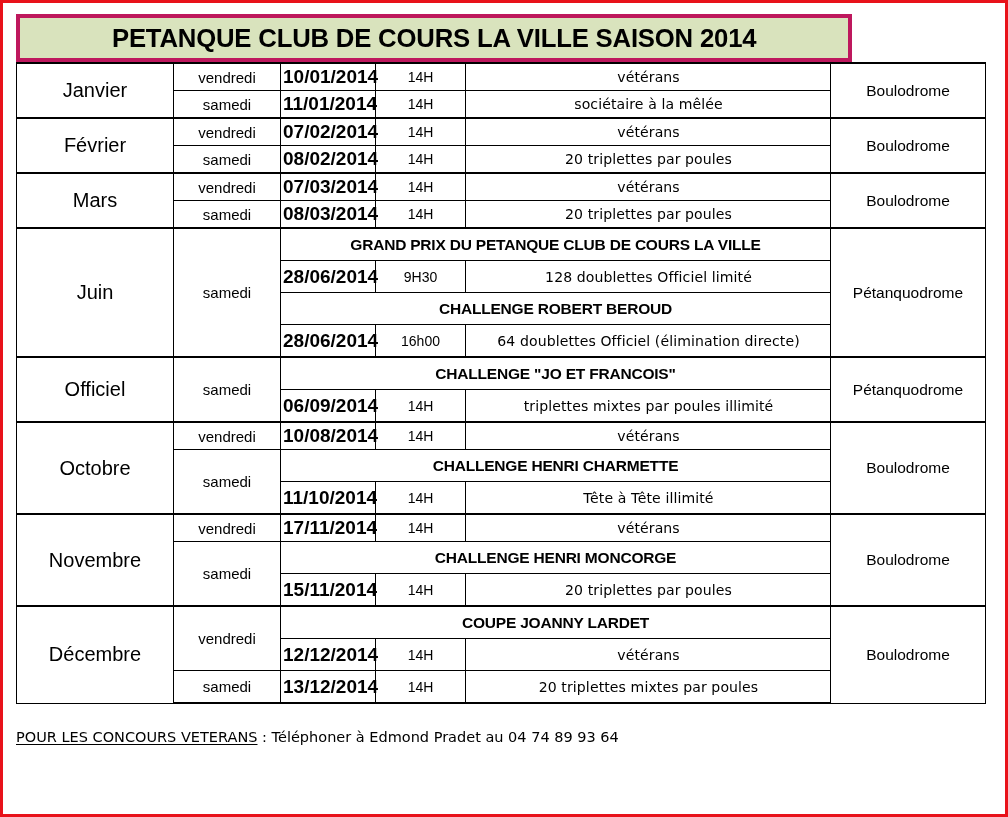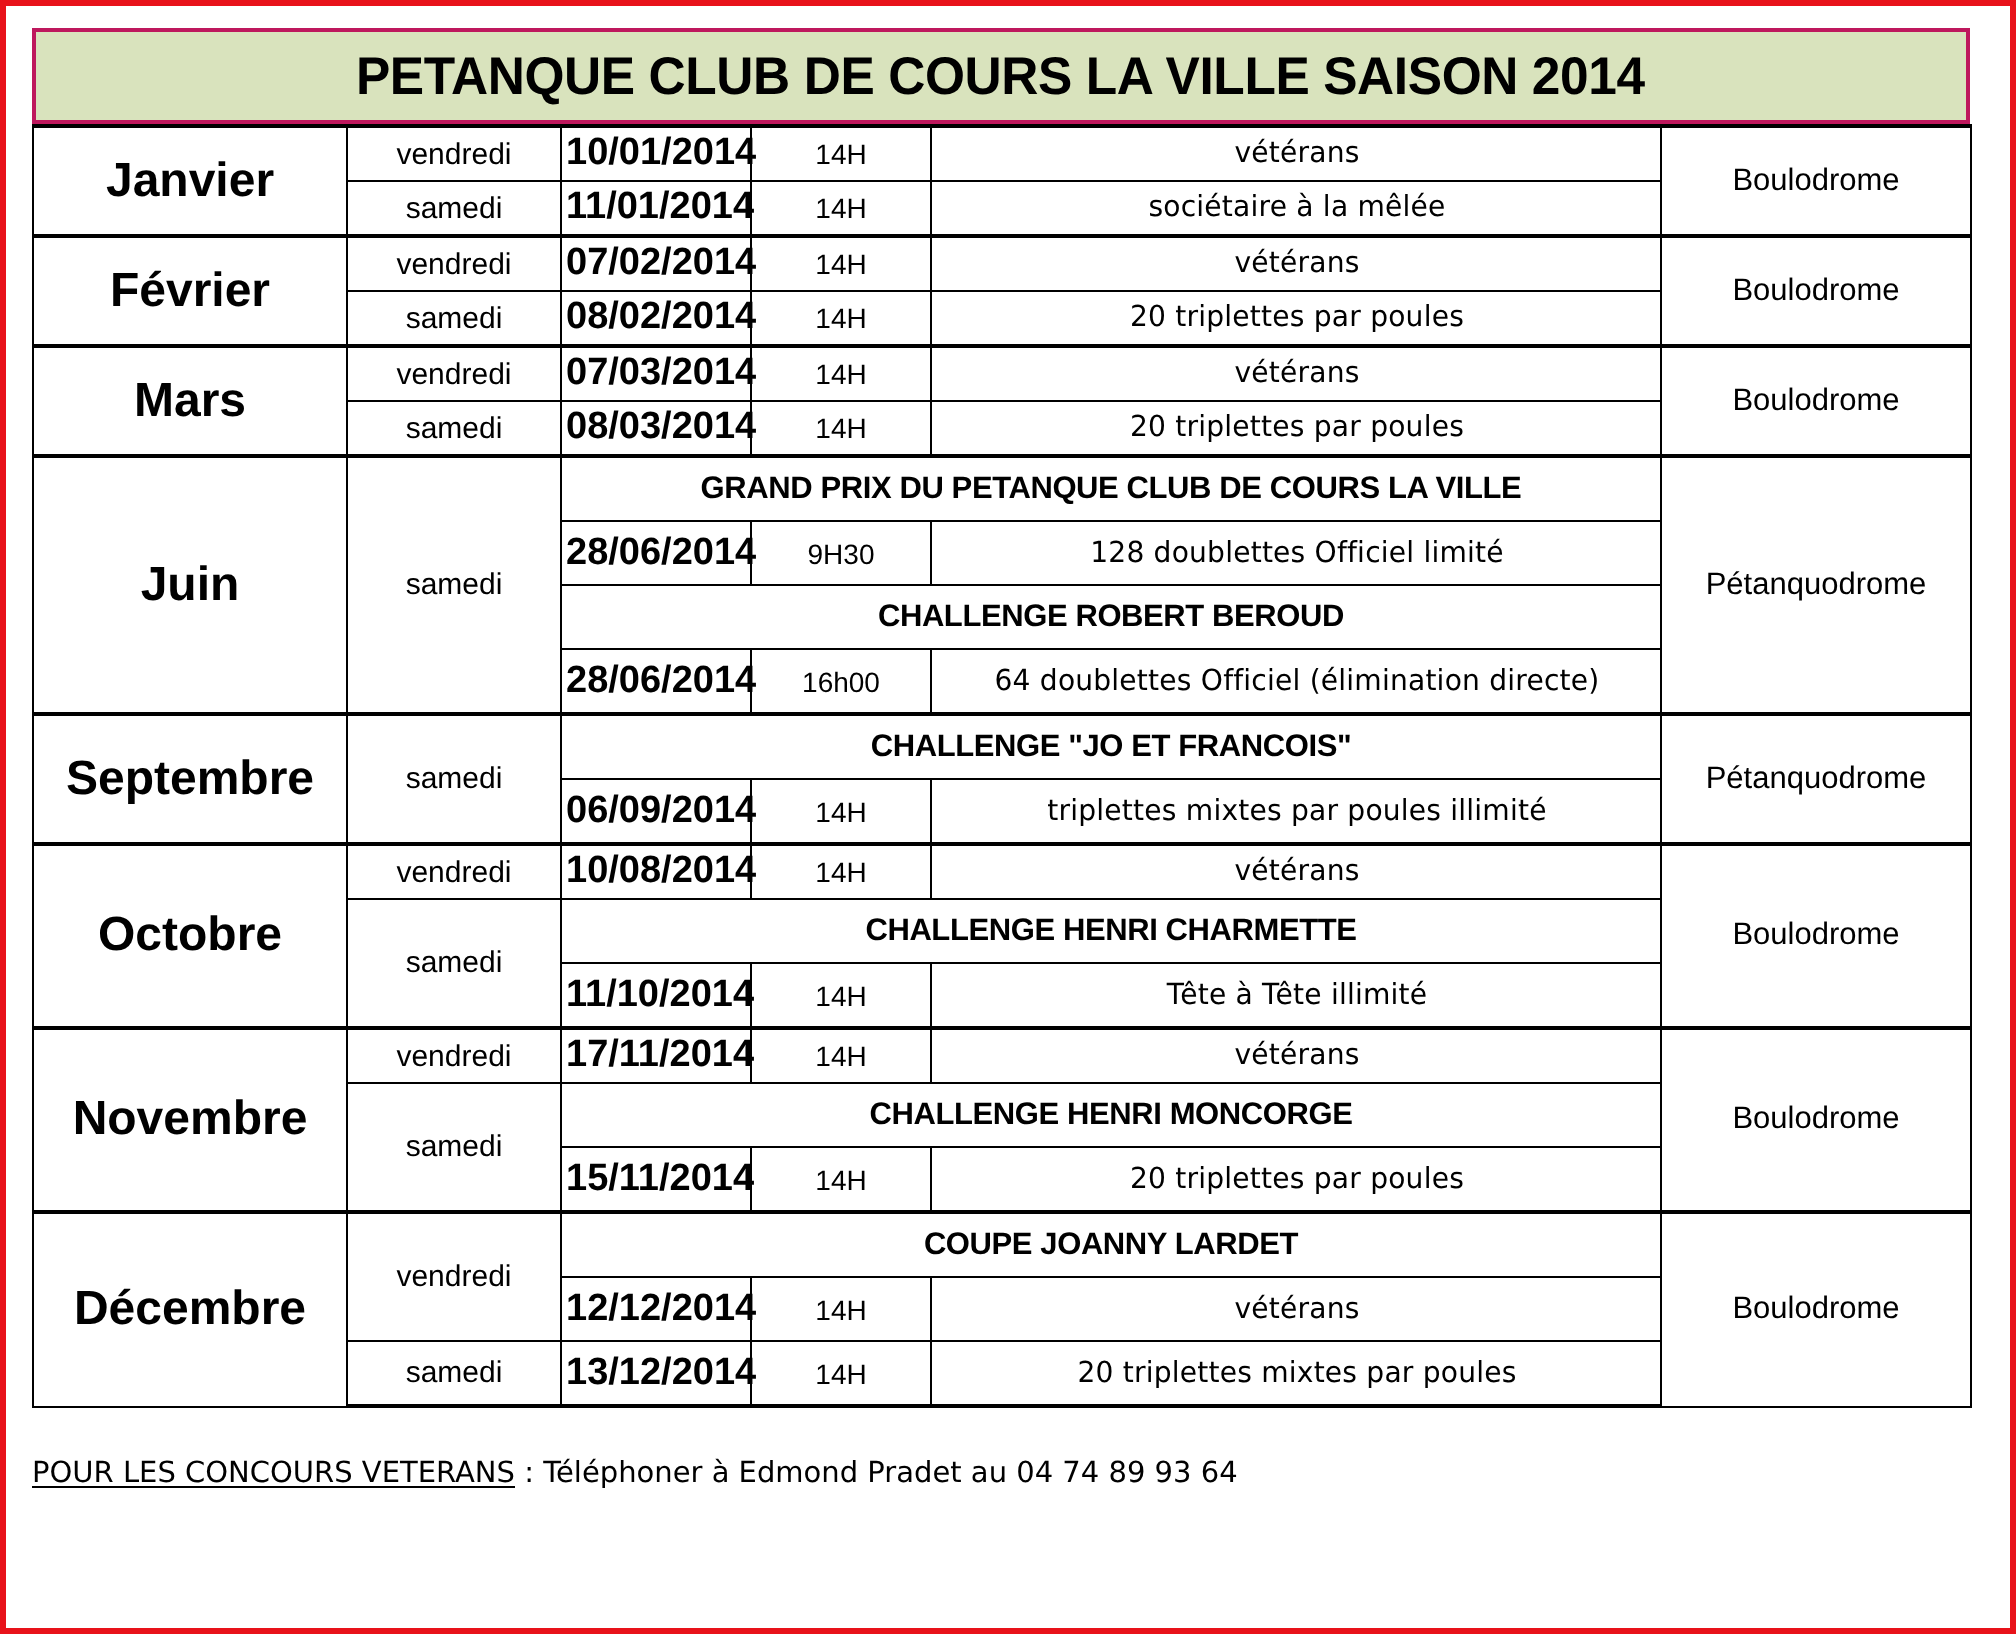--- a/index.html
+++ b/index.html
@@ -28,24 +28,24 @@
   #sheet {
     position: absolute;
     left: 13px;
     top: 11px;
     width: 969px;
   }
 
   
   .title-band {
     box-sizing: border-box;
-    width: 969px;
+    width: 836px;
     height: 48px;
     background: #d9e3bd;
-    border: 2px solid #be185d;
+    border: 4px solid #be185d;
     display: flex;
     align-items: center;
     justify-content: center;
   }
   .title-band .title-text {
     font-family: "Liberation Sans", sans-serif;
     font-weight: bold;
     font-size: 26.5px;
     letter-spacing: -0.2px;
     color: #000000;
@@ -79,22 +79,22 @@
 
   
   tr.block-start > td { border-top: 2.5px solid #000000; }
   table.schedule tr:last-child > td { border-bottom: 2.5px solid #000000; }
   td.edge-left  { border-left: 2.5px solid #000000; }
   td.edge-right { border-right: 2.5px solid #000000; }
 
   
   .cell-month {
     font-family: "Liberation Sans", sans-serif;
-    font-weight: bold;
-    font-size: 24px;
+    font-weight: normal;
+    font-size: 20px;
   }
   .cell-day {
     font-family: "Liberation Sans", sans-serif;
     font-size: 15px;
     font-weight: normal;
   }
   .cell-date {
     font-family: "Liberation Sans", sans-serif;
     font-size: 19px;
     font-weight: bold;
@@ -220,21 +220,21 @@
       <tr>
         <td class="cell-event h31" colspan="3">CHALLENGE ROBERT BEROUD</td>
       </tr>
       <tr>
         <td class="cell-date h31">28/06/2014</td>
         <td class="cell-time">16h00</td>
         <td class="cell-desc">64 doublettes Officiel (élimination directe)</td>
       </tr>
 
       <tr class="block-start">
-        <td class="cell-month edge-left" rowspan="2">Septembre</td>
+        <td class="cell-month edge-left" rowspan="2">Officiel</td>
         <td class="cell-day" rowspan="2">samedi</td>
         <td class="cell-event h31" colspan="3">CHALLENGE "JO ET FRANCOIS"</td>
         <td class="cell-venue edge-right" rowspan="2">Pétanquodrome</td>
       </tr>
       <tr>
         <td class="cell-date h31">06/09/2014</td>
         <td class="cell-time">14H</td>
         <td class="cell-desc">triplettes mixtes par poules illimité</td>
       </tr>
 

